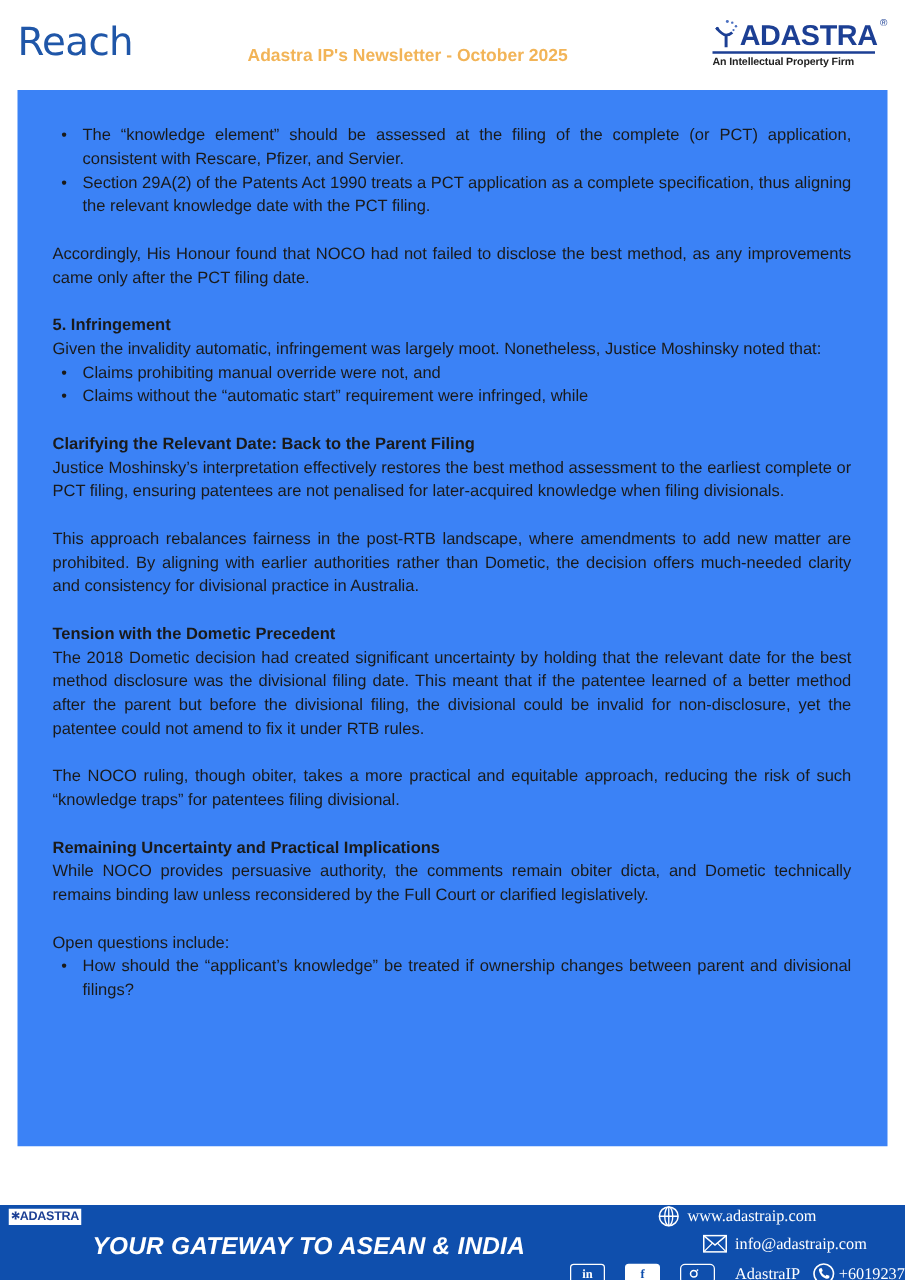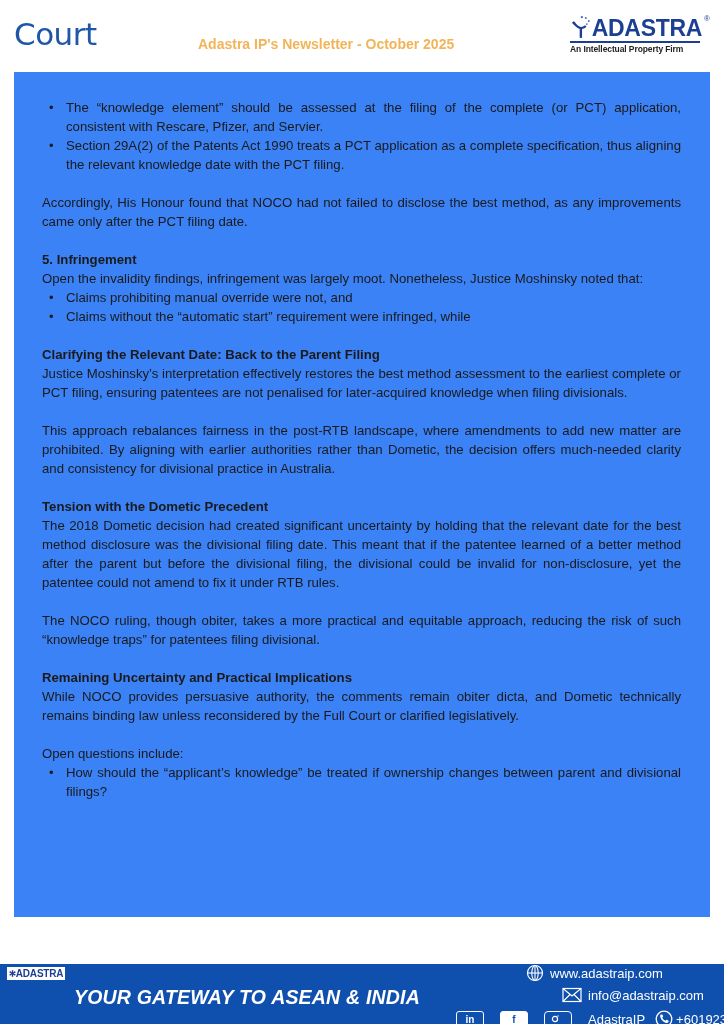--- a/index.html
+++ b/index.html
@@ -56,40 +56,40 @@
     position:absolute; left:7px; top:3px; background:#fff; padding:0 2px;
     font-family:"Liberation Sans", sans-serif; font-weight:bold; font-size:10px;
     color:#1c3f94; line-height:13px; letter-spacing:-0.2px;
   }
   .footer-tagline {
     position:absolute; left:74px; top:22px;
     font-family:"Liberation Sans", sans-serif; font-weight:bold; font-style:italic;
     font-size:19.5px; color:#ffffff; letter-spacing:0.2px;
   }
   .contact {
-    position:absolute; color:#ffffff; font-family:Liberation Sans, sans-serif;
+    position:absolute; color:#ffffff; font-family:Liberation Serif, serif;
     font-size:13px; display:flex; align-items:center;text-align:right;
   }
   .contact svg { margin-right:6px; }
   .c-web { left:526px; top:0px; }
   .c-mail { left:523px; top:23px;padding-left:39px; }
   .c-social { left:456px; top:46px; }
   .soc {
     display:inline-flex; align-items:center; justify-content:center;
     width:28px; height:16px; border:1.5px solid #fff; border-radius:3px;
     font-size:10px; font-weight:bold; margin-right:16px; box-sizing:border-box;
   }
   .soc.fb { background:#fff; color:#0f4fad; }
   .phone { margin-left:10px; display:flex; align-items:center; }
 </style>
 </head>
 <body>
 
 <div>
-  <div class="brand-reach">Court</div>
+  <div class="brand-reach">Reach</div>
   <div class="newsletter-title">Adastra IP's Newsletter - October 2025</div>
   <div class="logo">
     <div class="logo-row">
       <svg class="logo-figure" viewBox="0 0 22 26">
         <circle cx="12" cy="3" r="1.2" fill="#4a6fc0"></circle>
         <circle cx="16" cy="4" r="1" fill="#4a6fc0"></circle>
         <circle cx="19" cy="7" r="1" fill="#4a6fc0"></circle>
         <circle cx="17" cy="10" r="0.9" fill="#4a6fc0"></circle>
         <path d="M3 8 Q8 14 11 14 Q14 14 16 12" stroke="#1c3f94" stroke-width="2.2" fill="none"></path>
         <path d="M11 14 L11 24" stroke="#1c3f94" stroke-width="2.4"></path>
@@ -106,21 +106,21 @@
 <div class="content">
   <ul>
     <li>The “knowledge element” should be assessed at the filing of the complete (or PCT) application, consistent with Rescare, Pfizer, and Servier.</li>
     <li>Section 29A(2) of the Patents Act 1990 treats a PCT application as a complete specification, thus aligning the relevant knowledge date with the PCT filing.</li>
   </ul>
   <div class="gap"></div>
   <p>Accordingly, His Honour found that NOCO had not failed to disclose the best method, as any improvements came only after the PCT filing date.</p>
   <div class="gap"></div>
 
   <h3>5. Infringement</h3>
-  <p>Open the invalidity findings, infringement was largely moot. Nonetheless, Justice Moshinsky noted that:</p>
+  <p>Given the invalidity automatic, infringement was largely moot. Nonetheless, Justice Moshinsky noted that:</p>
   <ul>
     <li>Claims prohibiting manual override were not, and</li>
     <li>Claims without the “automatic start” requirement were infringed, while</li>
   </ul>
   <div class="gap"></div>
 
   <h3>Clarifying the Relevant Date: Back to the Parent Filing</h3>
   <p>Justice Moshinsky’s interpretation effectively restores the best method assessment to the earliest complete or PCT filing, ensuring patentees are not penalised for later-acquired knowledge when filing divisionals.</p>
   <div class="gap"></div>
   <p>This approach rebalances fairness in the post-RTB landscape, where amendments to add new matter are prohibited. By aligning with earlier authorities rather than Dometic, the decision offers much-needed clarity and consistency for divisional practice in Australia.</p>

